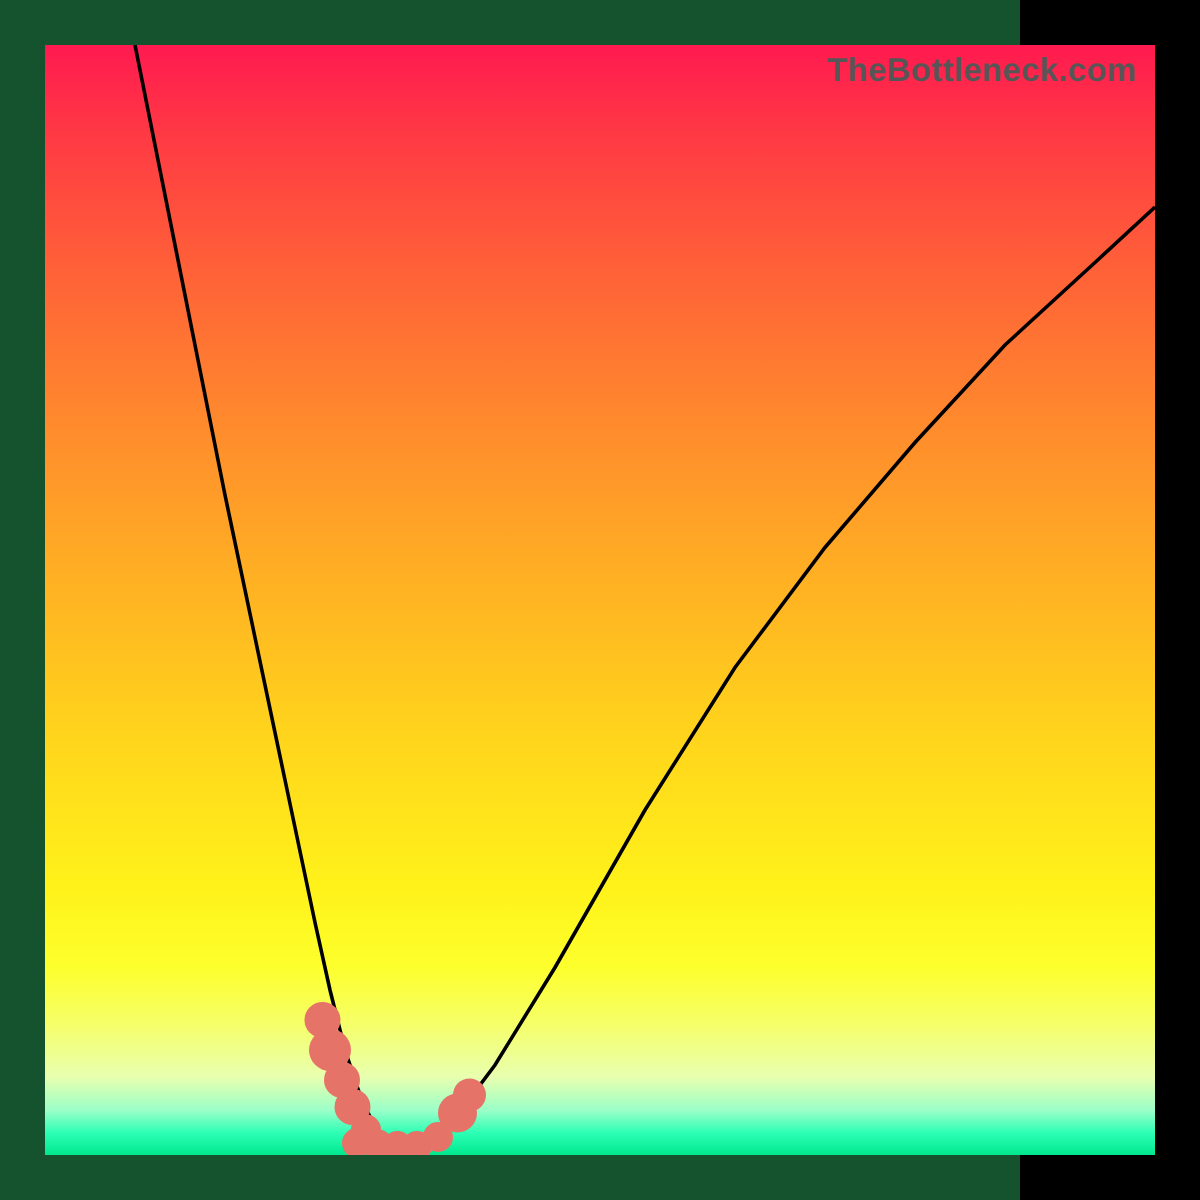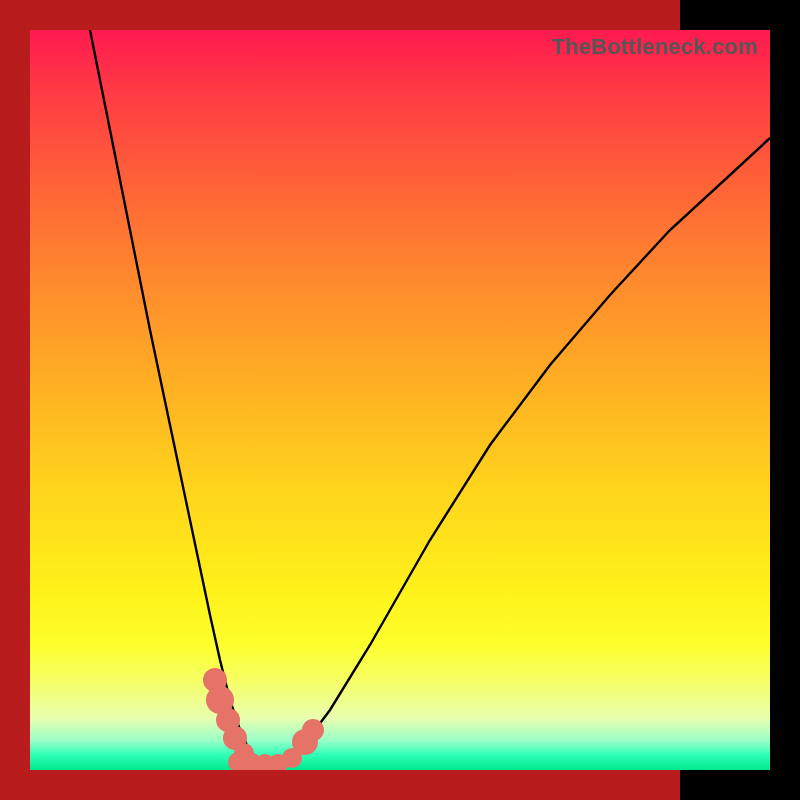--- a/index.html
+++ b/index.html
@@ -7,21 +7,21 @@
     padding: 0;
     width: 800px;
     height: 800px;
     background: #000000;
     overflow: hidden;
   }
   .frame {
     position: relative;
     width: 680px;
     height: 800px;
-    background: #b91c1c;
+    background: #14532d;
   }
   .plot-area {
     position: absolute;
     left: 30px;
     top: 30px;
     width: 740px;
     height: 740px;
     background: linear-gradient(to bottom,
       #ff1a50 0%,
       #ff3944 8%,

